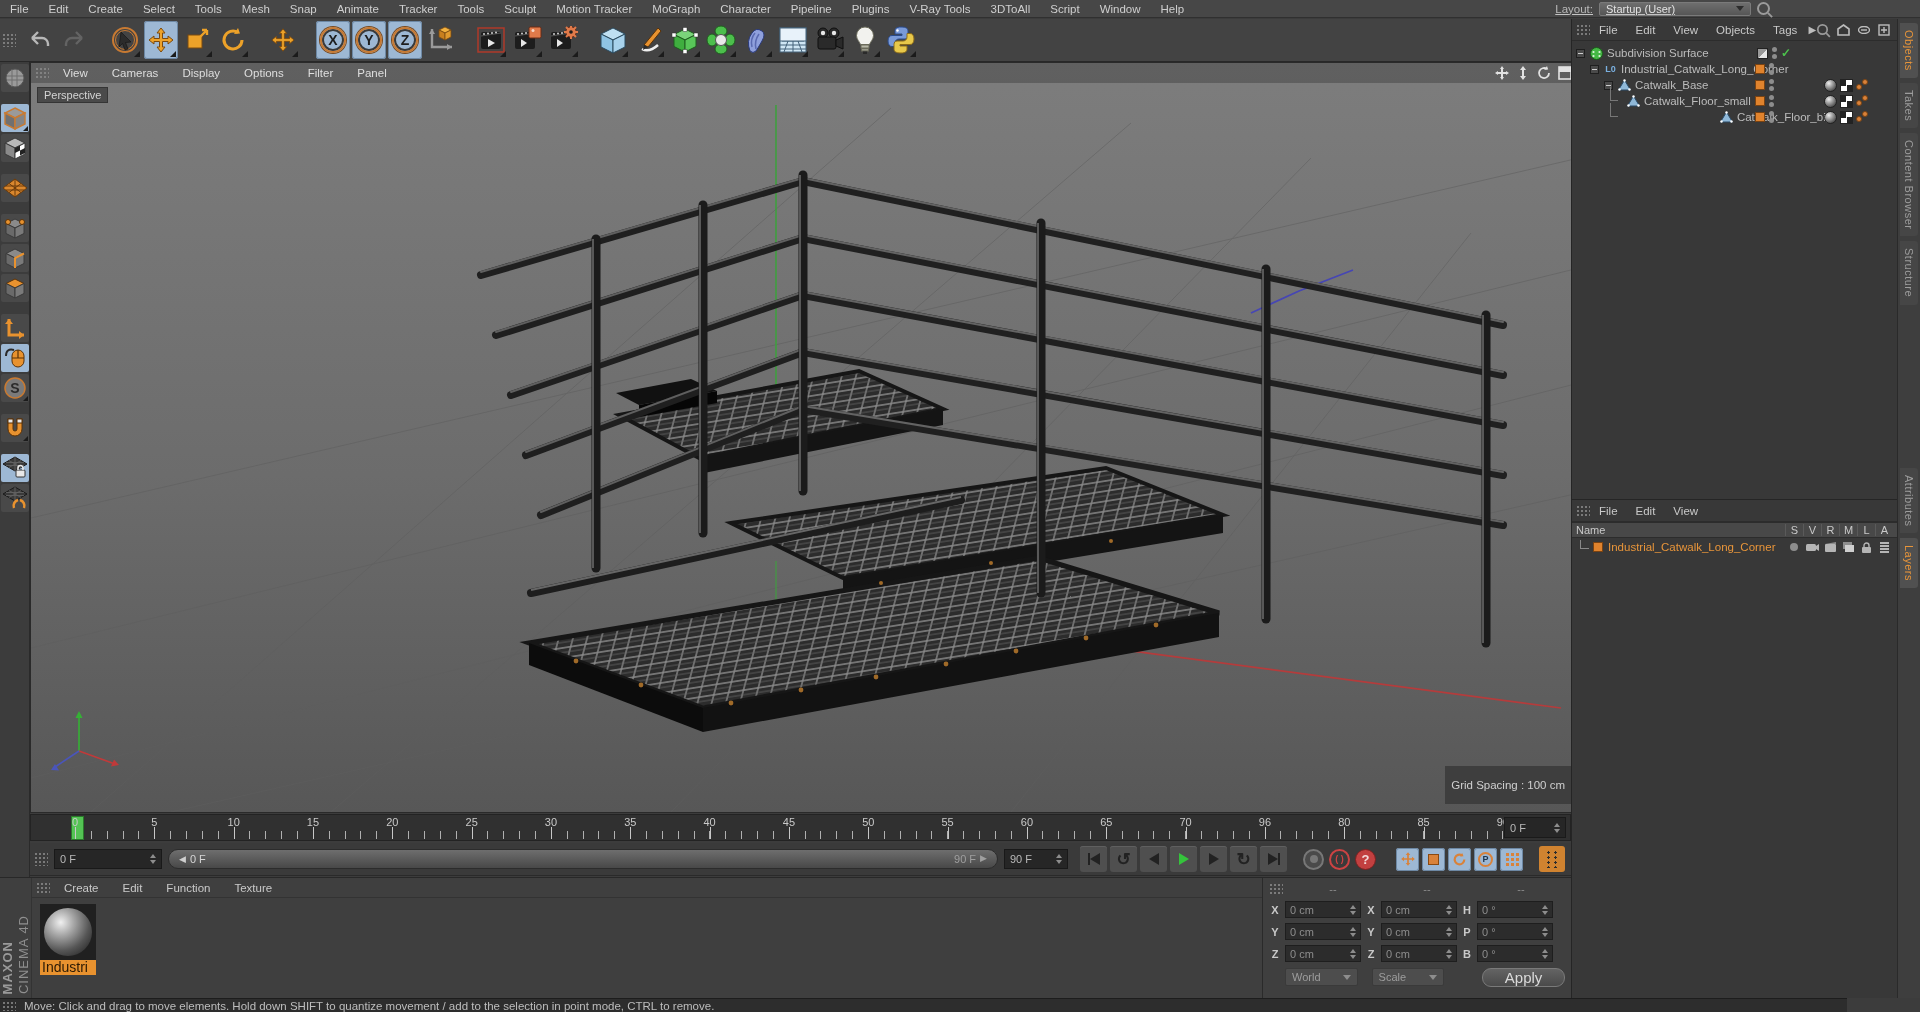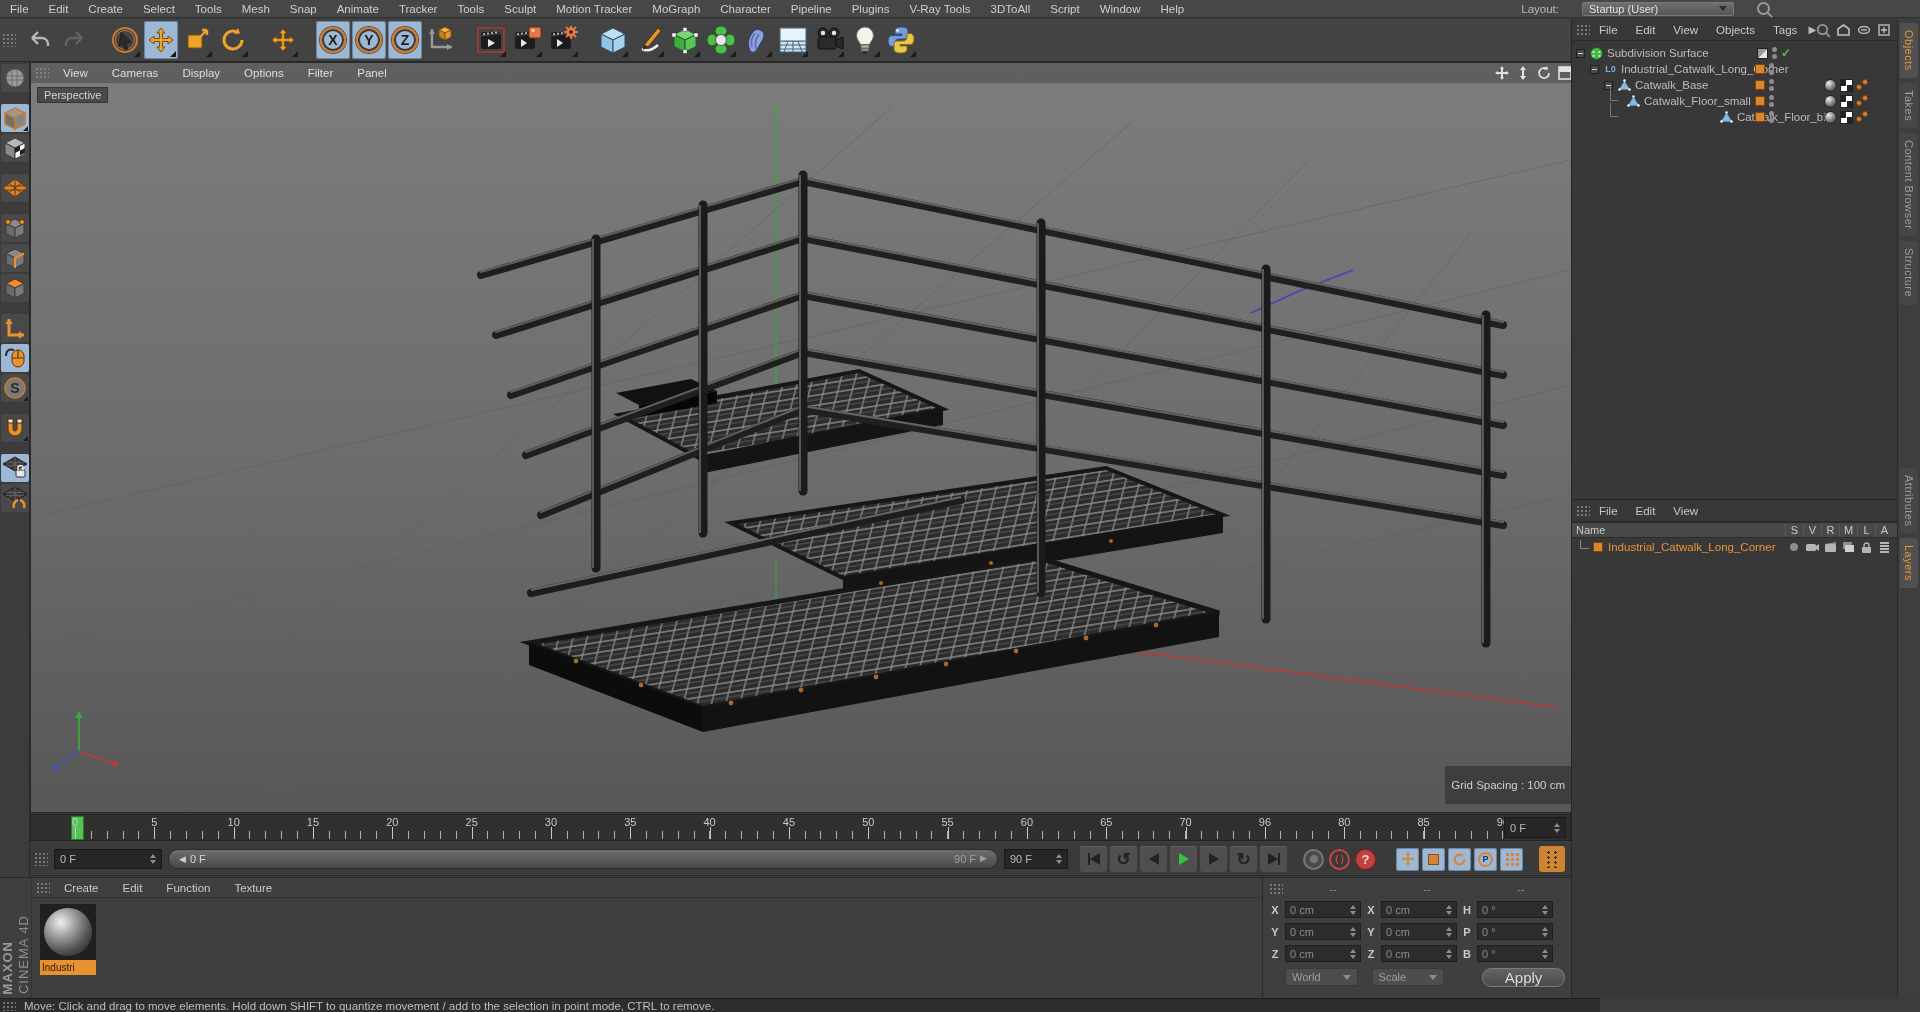--- a/index.html
+++ b/index.html
@@ -9,21 +9,21 @@
 
   .grip { width:14px; height:14px; flex:0 0 14px;
     background-image:radial-gradient(#8a8a8a 1px, transparent 1.1px);
     background-size:4px 4px; opacity:.8; }
 
   
   #menubar { position:absolute; left:0; top:0; width:1920px; height:18px;
     background:#474747; border-bottom:1px solid #303030; display:flex; align-items:center; z-index:30; }
   #menubar .menus { display:flex; }
   #menubar .menu-item { padding:1px 10px; color:#cfcfcf; font-size:11.5px; cursor:default; }
-  #menubar .right { margin-left:auto; display:flex; align-items:center; gap:23px; padding-right:150px; }
+  #menubar .right { margin-left:auto; display:flex; align-items:center; gap:6px; padding-right:150px;text-decoration:underline; }
   #menubar .layout-label { color:#b9b9b9; font-size:11.5px; }
   .layout-select { width:152px; height:14px; background:linear-gradient(#6e6e6e,#565656);
     border:1px solid #7a7a7a; border-radius:2px; display:flex; align-items:center;
     padding:0 6px; color:#e2e2e2; font-size:11px; }
   .layout-select .arrow { margin-left:auto; width:0; height:0; border-left:4px solid transparent;
     border-right:4px solid transparent; border-top:5px solid #2c2c2c; }
   .search-glass { width:13px; height:13px; border:2px solid #9a9a9a; border-radius:50%; position:relative; }
   .search-glass::after { content:""; position:absolute; width:6px; height:2px; background:#9a9a9a;
     transform:rotate(45deg); left:8px; top:10px; }
 
@@ -114,21 +114,21 @@
     gap:1px; padding-bottom:4px; border-right:1px solid #333; }
   .branding span { writing-mode:vertical-rl; transform:rotate(180deg); font-size:13px; letter-spacing:1px; color:#8f8f8f; }
   .branding .b1 { font-weight:bold; color:#9a9a9a; }
   .mat-panel { flex:1; position:relative; border-right:1px solid #2a2a2a; }
   .panel-menu { height:20px; display:flex; align-items:center; gap:2px; padding-left:4px; border-bottom:1px solid #333; }
   .panel-menu .menu-item { padding:1px 12px; color:#c9c9c9; font-size:11.5px; }
   .mat-item { position:absolute; left:8px; top:26px; width:56px; }
   .mat-thumb { width:56px; height:56px; background:#202020; display:flex; align-items:center; justify-content:center; }
   .mat-sphere { width:48px; height:48px; border-radius:50%;
     background:radial-gradient(circle at 35% 30%, #f0f0f0, #a8a8a8 28%, #555 62%, #1d1d1d 95%); }
-  .mat-name { background:#e8922f; color:#2b1a05; font-size:10px; padding:0 2px; height:15px; line-height:15px; }
+  .mat-name { background:#e8922f; color:#2b1a05; font-size:14px; padding:0 2px; height:15px; line-height:15px; }
   .coord-panel { width:308px; padding:2px 6px; }
   .coord-head { display:flex; align-items:center; height:18px; gap:6px; color:#9a9a9a; }
   .coord-head span { flex:1; text-align:center; font-size:11px; color:#8d8d8d; }
   .coord-grid { display:grid; grid-template-columns:12px 76px 12px 76px 12px 76px; gap:5px 4px; align-items:center; margin-top:3px; }
   .coord-grid .lab { color:#c9c9c9; font-size:11px; font-weight:bold; text-align:center; }
   .field { height:17px; background:#2c2c2c; border:1px solid #1e1e1e; color:#8d8d8d; font-size:11px;
     display:flex; align-items:center; padding:0 4px; }
   .coord-bottom { display:flex; gap:14px; margin-top:6px; padding-left:16px; }
   .dropdown { width:82px; height:18px; background:#4d4d4d; border:1px solid #3a3a3a; border-radius:2px;
     color:#9d9d9d; font-size:11px; display:flex; align-items:center; padding:0 6px; }
@@ -179,21 +179,21 @@
   
   #tabstrip { position:absolute; left:1897px; top:19px; width:23px; height:979px; background:#3e3e3e;
     border-left:1px solid #2a2a2a; display:flex; flex-direction:column; align-items:center; padding-top:4px; }
   .vtab { writing-mode:vertical-rl; font-size:11px; color:#9d9d9d; background:#464646;
     padding:7px 3px; border-radius:0 3px 3px 0; margin-bottom:5px; letter-spacing:.5px; }
   .vtab.active { color:#e8953a; background:#505050; }
   .vtab.group2 { margin-top:0; }
   .spacer190 { height:158px; }
 
   
-  #statusbar { position:absolute; left:0; top:998px; width:1600px; height:14px; background:#2d2d2d;
+  #statusbar { position:absolute; left:0; top:998px; width:1847px; height:14px; background:#2d2d2d;
     border-top:1px solid #1d1d1d; display:flex; align-items:center; gap:8px; padding-left:2px; }
   #statusbar .grip { height:10px; width:12px; }
   #statusbar .msg { color:#bdbdbd; font-size:11.5px; }
 
   svg { display:block; }
 </style>
 </head>
 <body>
 
 <div id="menubar">

